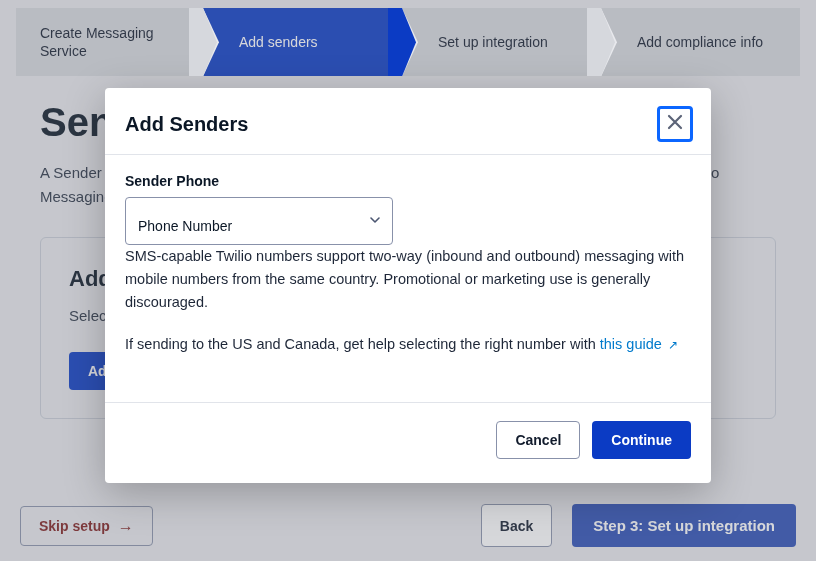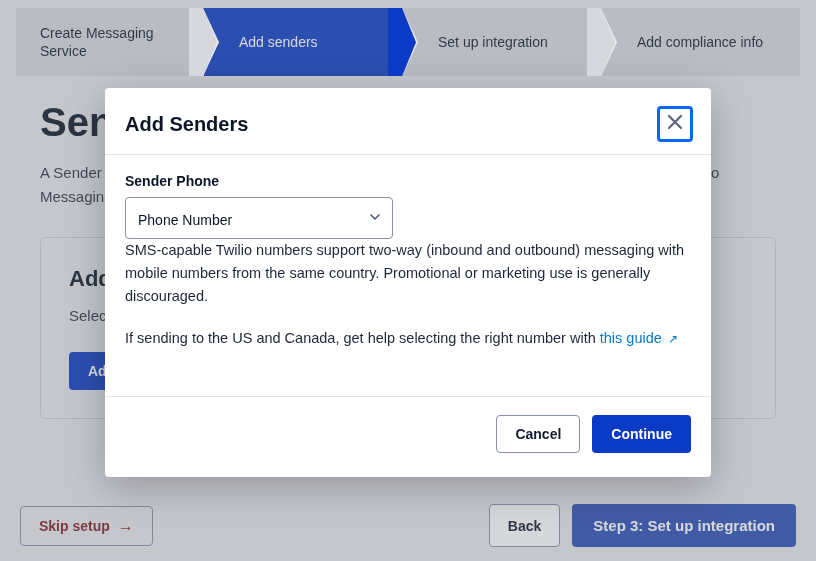--- a/index.html
+++ b/index.html
@@ -38,35 +38,35 @@
     .panel-desc { font-size: 15px; color: #2a3445; line-height: 1.6; margin-bottom: 24px; }
 
     .btn { display: inline-flex; align-items: center; gap: 8px; font-size: 14px; font-weight: 600; padding: 10px 18px; border-radius: 4px; cursor: pointer; border: 1px solid transparent; }
     .btn-primary { background: #0b3bc4; color: #fff; }
     .btn-primary-lg { background: #2b4eb5; color: #fff; padding: 12px 20px; font-size: 15px; }
     .btn-outline { background: #fff; color: #121c2d; border: 1px solid #8891aa; }
     .btn-ghost { background: transparent; color: #7f1d1d; border: 1px solid #8891aa; }
 
     
     .bottombar { position: absolute; left: 0; right: 0; bottom: 0; padding: 14px 20px; display: flex; justify-content: space-between; align-items: center; background: #e8e9ed; }
-    .bottombar .right { display: flex; gap: 12px; }
+    .bottombar .right { display: flex; gap: 20px; }
     .arrow-right { font-size: 16px; }
 
     
     .modal-backdrop { position: absolute; inset: 0; background: rgba(120,122,132,0.3); display: flex; justify-content: center; align-items: flex-start; padding-top: 88px; }
     .modal { background: #fff; width: 606px; border-radius: 4px; box-shadow: 0 10px 40px rgba(0,0,0,0.25); }
     .modal-header { display: flex; justify-content: space-between; align-items: center; padding: 20px 20px 14px 20px; border-bottom: 1px solid #e1e4ea; }
     .modal-title { font-size: 20px; font-weight: 700; color: #0b1726; }
     .close-btn { width: 32px; height: 32px; display: flex; align-items: center; justify-content: center; cursor: pointer; outline: 3px solid #0b66ff; outline-offset: -1px; border-radius: 2px; }
     .close-x { font-size: 22px; color: #5c6478; line-height: 1; }
 
     .modal-body { padding: 18px 20px 28px 20px; }
     .field-label { font-size: 14px; font-weight: 700; color: #0b1726; margin-bottom: 8px; display: block; }
     .select { position: relative; width: 268px; }
-    .select-input { width: 100%; border: 1px solid #8891aa; border-radius: 4px; padding: 14px 36px 10px 12px; font-size: 14px; color: #0b1726; background: #fff; appearance: none; cursor: pointer; }
+    .select-input { width: 100%; border: 1px solid #8891aa; border-radius: 4px; padding: 20px 36px 10px 12px; font-size: 14px; color: #0b1726; background: #fff; appearance: none; cursor: pointer; }
     .chevron { position: absolute; right: 12px; top: 50%; transform: translateY(-50%); pointer-events: none; color: #4b5671; }
 
     .help-text { font-size: 14.5px; color: #1e2738; line-height: 1.6; }
     .help-text p { margin-bottom: 18px; }
     .link { color: #007acc; text-decoration: none; }
     .ext-icon { font-size: 12px; color: #007acc; margin-left: 2px; }
 
     .modal-footer { border-top: 1px solid #e1e4ea; padding: 18px 20px 24px 20px; display: flex; justify-content: flex-end; gap: 12px; align-items: center; }
   </style>
 </head>

